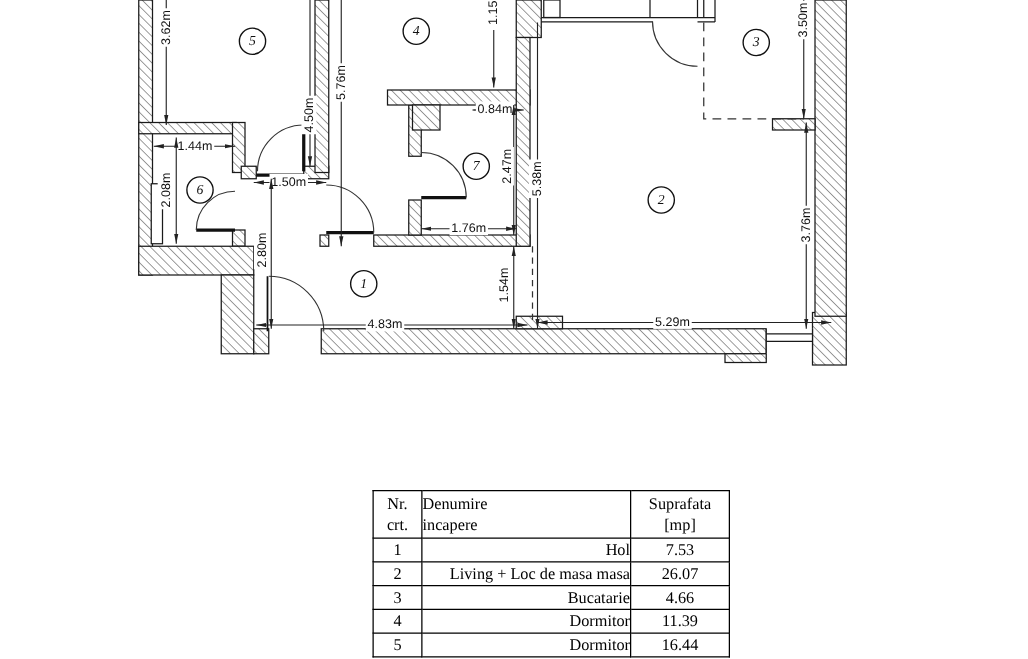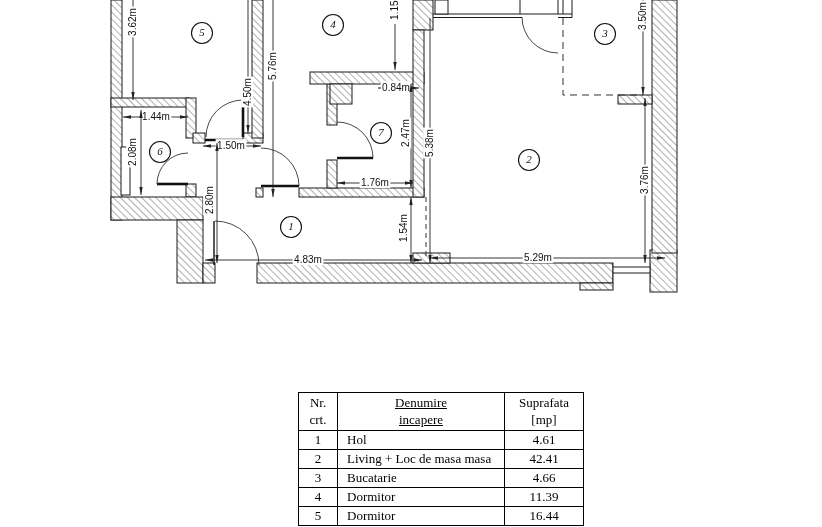--- a/index.html
+++ b/index.html
@@ -17,21 +17,21 @@
   .dashed{stroke:#333;stroke-width:1;fill:none;stroke-dasharray:7,5;}
   .dashed2{stroke:#333;stroke-width:1;fill:none;stroke-dasharray:5,4;}
   .roomcircle{fill:#fff;stroke:#111;stroke-width:1.1;}
   .roomnum{font-family:"Liberation Serif",serif;font-style:italic;font-size:11px;fill:#111;}
   #area-table{position:absolute;left:269px;top:392px;border-collapse:collapse;table-layout:fixed;
     font-family:"Liberation Serif",serif;font-size:13px;color:#000;margin-left:29px;}
   #area-table th,#area-table td{border:1.6px solid #000;padding:0;}
   #area-table th{font-weight:normal;height:37px;text-align:center;vertical-align:middle;line-height:1.25;}
   #area-table td{height:18px;vertical-align:middle;}
   .c-nr{width:38px;text-align:center;}
-  .c-name{width:157px;text-align:left;padding-left:9px !important;}
+  .c-name{width:157px;text-align:right;padding-left:9px !important;}
   .c-area{width:78px;text-align:center;font-family:Liberation Serif, serif;}
 </style>
 </head>
 <body>
 
 <div id="stage">
 
   <svg id="plan-svg" width="822" height="390" viewBox="0 0 822 390" xmlns="http://www.w3.org/2000/svg">
     <defs>
       <pattern id="hatch" patternUnits="userSpaceOnUse" width="5" height="5" patternTransform="rotate(-45)">
@@ -269,40 +269,40 @@
       </g>
   </svg>
 
   <table id="area-table">
     <thead>
       <tr>
         <th class="c-nr">
           <div>Nr.</div>
           <div>crt.</div>
         </th>
-        <th class="c-name" style="text-align:center;padding-left:0 !important;text-decoration:underline;">
+        <th class="c-name" style="text-align:left;padding-left:0 !important;">
           <div>Denumire</div>
           <div>incapere</div>
         </th>
         <th class="c-area">
           <div>Suprafata</div>
           <div>[mp]</div>
         </th>
       </tr>
     </thead>
     <tbody id="table-body">
         <tr>
           <td class="c-nr">1</td>
           <td class="c-name">Hol</td>
-          <td class="c-area">4.61</td>
+          <td class="c-area">7.53</td>
         </tr>
         <tr>
           <td class="c-nr">2</td>
           <td class="c-name">Living + Loc de masa masa</td>
-          <td class="c-area">42.41</td>
+          <td class="c-area">26.07</td>
         </tr>
         <tr>
           <td class="c-nr">3</td>
           <td class="c-name">Bucatarie</td>
           <td class="c-area">4.66</td>
         </tr>
         <tr>
           <td class="c-nr">4</td>
           <td class="c-name">Dormitor</td>
           <td class="c-area">11.39</td>

